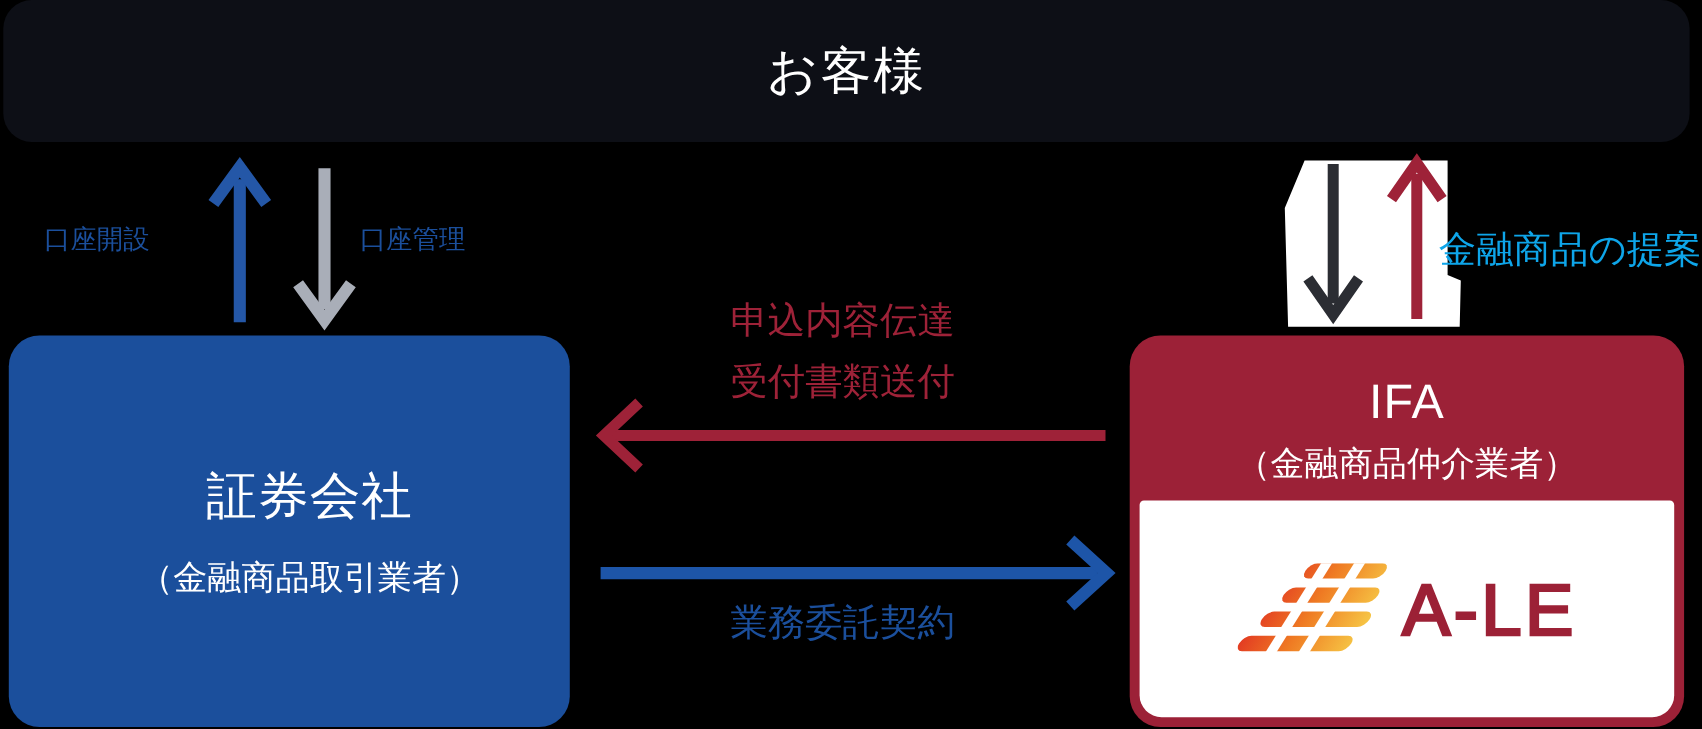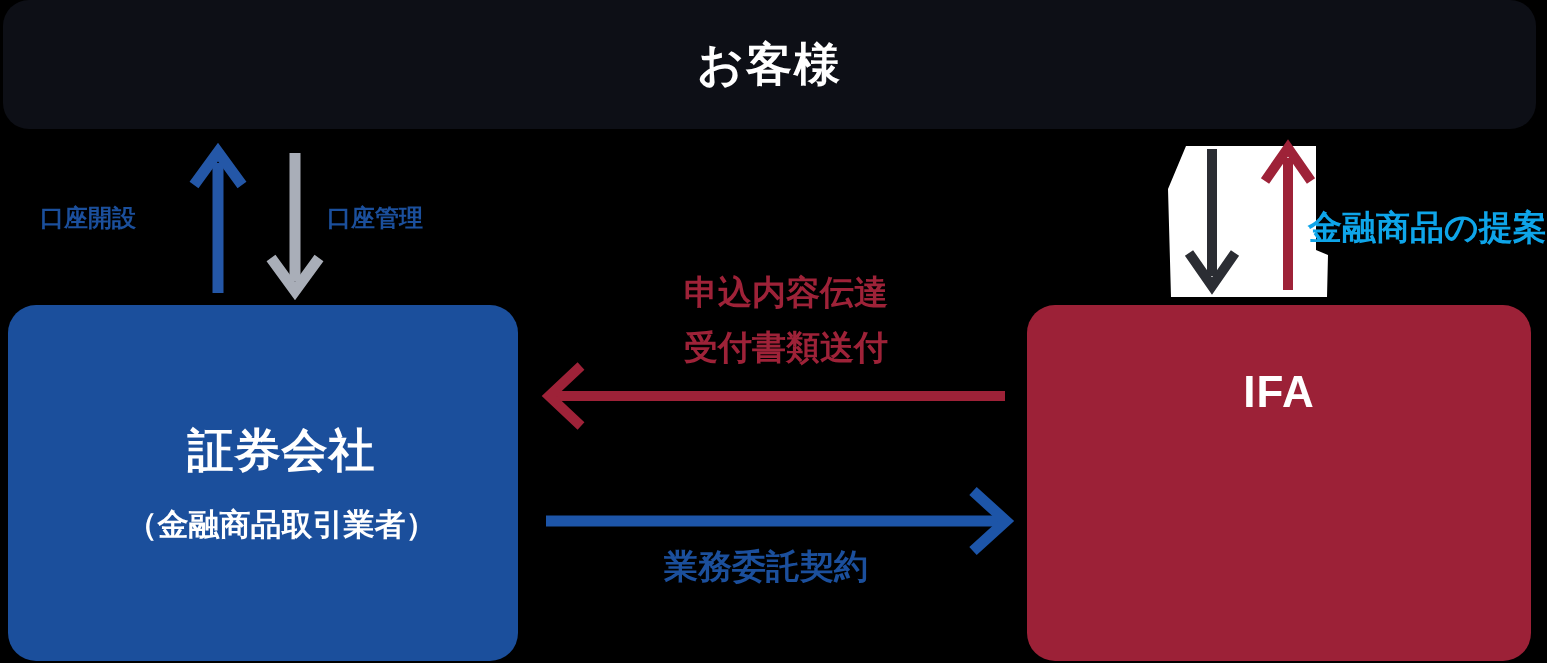--- a/index.html
+++ b/index.html
@@ -1,33 +1,33 @@
 <!DOCTYPE html>
 <html><head>
 <meta charset="utf-8">
 <style>
   html,body{margin:0;padding:0;background:#000;}
   .stage{
     position:relative;width:1547px;height:663px;background:#000;overflow:hidden;
-    font-family:"Liberation Sans","DejaVu Sans",sans-serif;font-weight:bold;
+    font-family:"Liberation Sans","DejaVu Sans",sans-serif;font-weight:normal;
   }
   .stage *{box-sizing:border-box;}
   
   .customer-box{
     position:absolute;left:3px;top:0;width:1533px;height:129px;
     background:#0d0f16;border-radius:26px;
     display:flex;align-items:center;justify-content:center;
   }
   .customer-box span{color:#fff;font-size:46px;letter-spacing:2px;}
   
   .layer{position:absolute;left:0;top:0;width:1547px;height:663px;pointer-events:none;}
   
   .flow-label{position:absolute;line-height:1;white-space:nowrap;}
   .lbl-blue{color:#1b4f9c;font-size:24px;}
-  .lbl-red{color:#9e2238;font-size:34px;margin-left:20px;}
+  .lbl-red{color:#9e2238;font-size:34px;}
   .lbl-dark{color:#26282e;font-size:36px;}
   .lbl-redbig{color:#0ea5e9;font-size:34px;}
   
   .securities-box{
     position:absolute;left:8px;top:305px;width:510px;height:356px;
     background:#1b4f9c;border-radius:28px;
     display:flex;flex-direction:column;align-items:center;justify-content:center;gap:22px;
     color:#fff;text-align:center;padding-left:37px;
   }
   .securities-box .title{font-size:46px;letter-spacing:1px;}
@@ -106,16 +106,38 @@
   <div class="flow-label lbl-blue" style="left:664px;top:549px;font-size:34px">業務委託契約</div>
 
   <div class="securities-box">
     <div class="title">証券会社</div>
     <div class="subtitle">（金融商品取引業者）</div>
   </div>
 
   <div class="ifa-box">
     <div class="ifa-header">
       <div class="title">IFA</div>
+      <div class="subtitle">（金融商品仲介業者）</div>
+    </div>
+    <div class="ifa-panel">
+
+      <svg width="140" height="84" viewBox="0 0 140 84">
+        <defs>
+          <linearGradient id="aleflag" gradientUnits="userSpaceOnUse" x1="40" y1="0" x2="160" y2="0">
+            <stop offset="0" stop-color="#e13322"></stop>
+            <stop offset="0.45" stop-color="#ef7b23"></stop>
+            <stop offset="1" stop-color="#f7cf49"></stop>
+          </linearGradient>
+        </defs>
+        <g transform="skewX(-32)">
+          <rect x="66" y="0" width="73" height="14" rx="7" fill="url(#aleflag)"></rect>
+          <rect x="60" y="22" width="86" height="14" rx="7" fill="url(#aleflag)"></rect>
+          <rect x="54" y="44" width="98" height="14" rx="7" fill="url(#aleflag)"></rect>
+          <rect x="47" y="66" width="102" height="14" rx="7" fill="url(#aleflag)"></rect>
+          <rect x="76" y="-2" width="10" height="88" fill="#ffffff"></rect>
+          <rect x="106" y="-2" width="10" height="88" fill="#ffffff"></rect>
+        </g>
+      </svg>
+      <div class="ale-text">A-LE</div>
     </div>
   </div>
 
 </div>
 
 </body></html>

